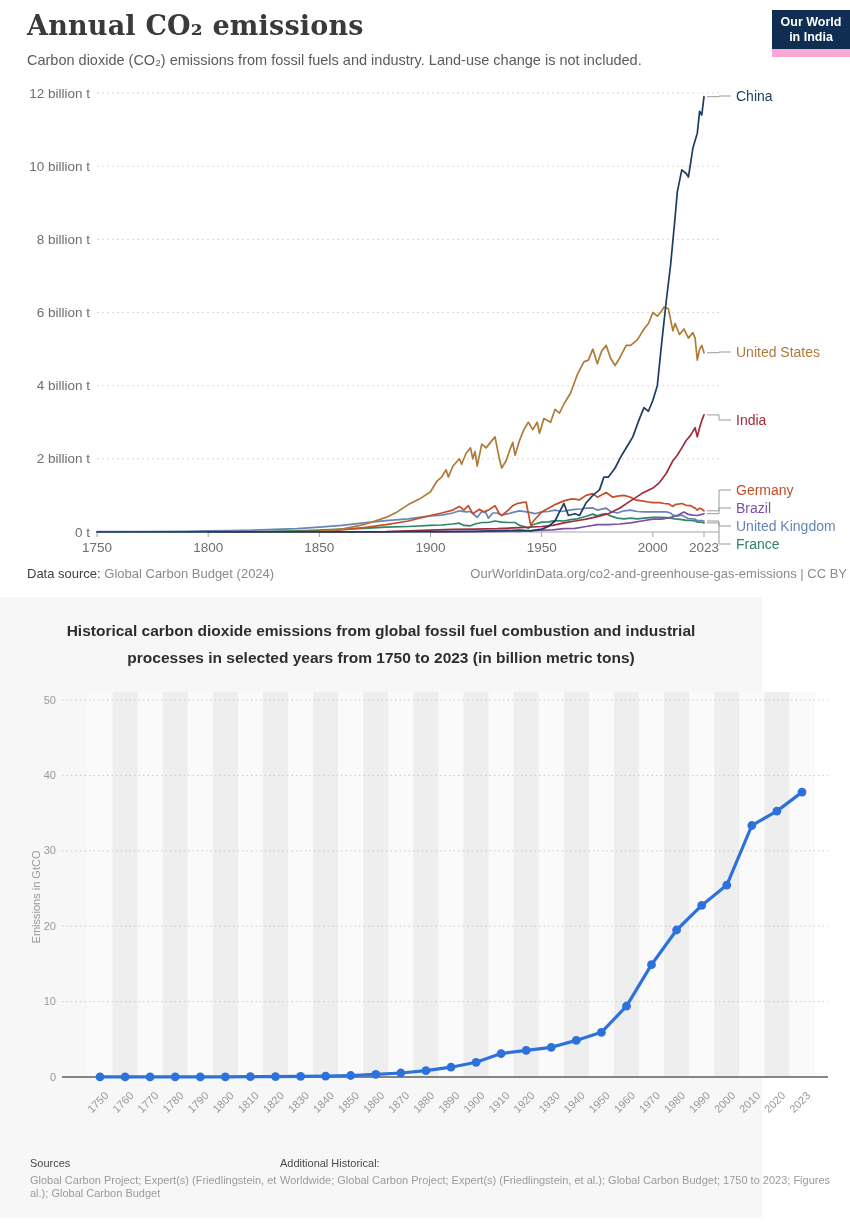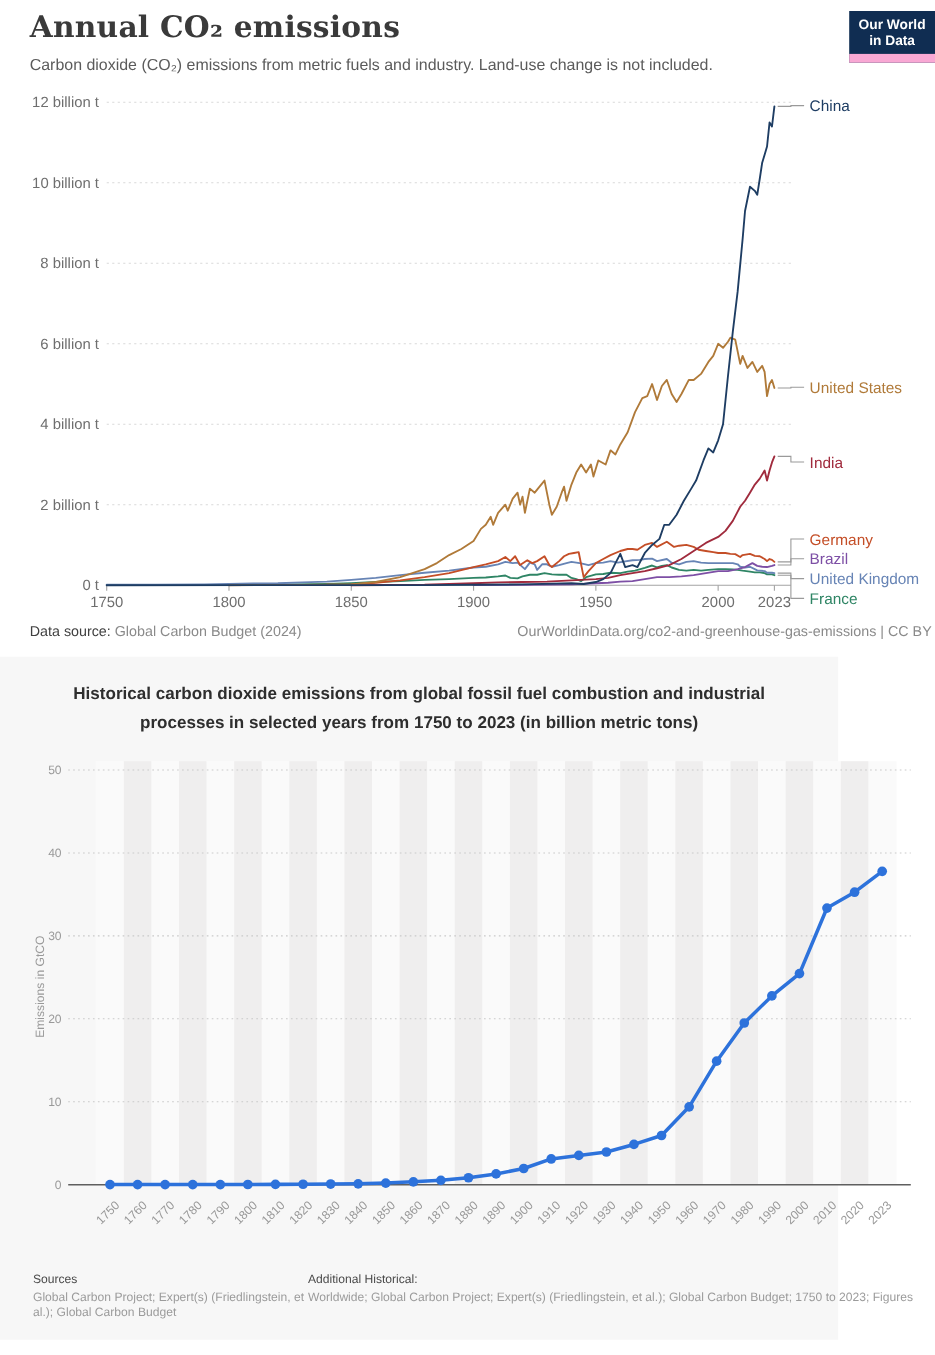--- a/index.html
+++ b/index.html
@@ -29,24 +29,24 @@
   .st-foot-head{color:#4a4a4a;margin-bottom:4px;}
   .st-copy{margin-top:20px;}
   .st-additional{white-space:nowrap;overflow:hidden;}
   svg text{font-family:"Liberation Sans","DejaVu Sans",sans-serif;}
 </style>
 </head>
 <body>
 
 <div class="owid">
   <div class="owid-title">Annual CO₂ emissions</div>
-  <div class="owid-subtitle">Carbon dioxide (CO₂) emissions from metric fuels and industry. Land-use change is not included.</div>
+  <div class="owid-subtitle">Carbon dioxide (CO₂) emissions from fossil fuels and industry. Land-use change is not included.</div>
   <div class="owid-logo">
     <div>Our World</div>
-    <div>in Data</div>
+    <div>in India</div>
   </div>
   <svg id="owid-plot" width="850" height="480">
       <line x1="85" x2="707" y1="447" y2="447" stroke-width="1" stroke="#a3a3a3"></line>
       <text x="78" y="451.5" text-anchor="end" font-size="13.5" fill="#6e6e6e">0 t</text>
       <line x1="85" x2="707" y1="373.834" y2="373.834" stroke-width="1" stroke="#d9d9d9" stroke-dasharray="2,3"></line>
       <text x="78" y="378.334" text-anchor="end" font-size="13.5" fill="#6e6e6e">2 billion t</text>
       <line x1="85" x2="707" y1="300.668" y2="300.668" stroke-width="1" stroke="#d9d9d9" stroke-dasharray="2,3"></line>
       <text x="78" y="305.168" text-anchor="end" font-size="13.5" fill="#6e6e6e">4 billion t</text>
       <line x1="85" x2="707" y1="227.502" y2="227.502" stroke-width="1" stroke="#d9d9d9" stroke-dasharray="2,3"></line>
       <text x="78" y="232.002" text-anchor="end" font-size="13.5" fill="#6e6e6e">6 billion t</text>

